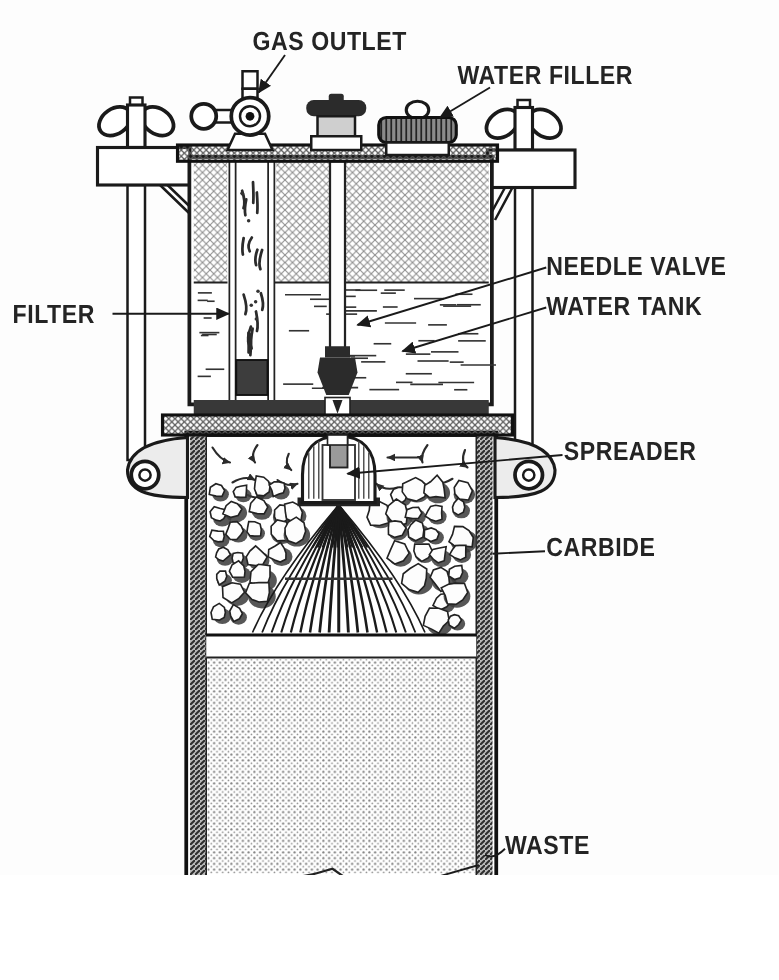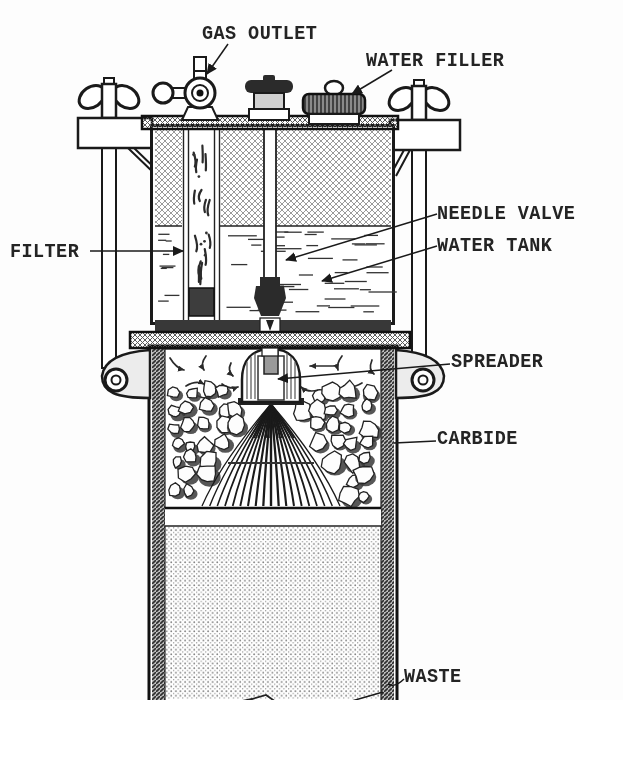--- a/index.html
+++ b/index.html
@@ -1,18 +1,18 @@
 <!DOCTYPE html>
 <html><head>
 <meta charset="utf-8">
 <style>
   html,body{margin:0;padding:0;background:#ffffff;}
   #stage{
     position:relative;width:623px;height:700px;overflow:hidden;
-    background:#fdfdfd;font-family:Liberation Mono, monospace;
+    background:#fdfdfd;font-family:Liberation Sans, sans-serif;
   }
   #art{position:absolute;left:0;top:0;}
   .label{
     position:absolute;font-weight:bold;font-size:21px;letter-spacing:.5px;
     color:#242424;white-space:nowrap;transform:scaleX(.88);transform-origin:left top;
     -webkit-font-smoothing:antialiased;
   }
 </style>
 </head>
 <body>

